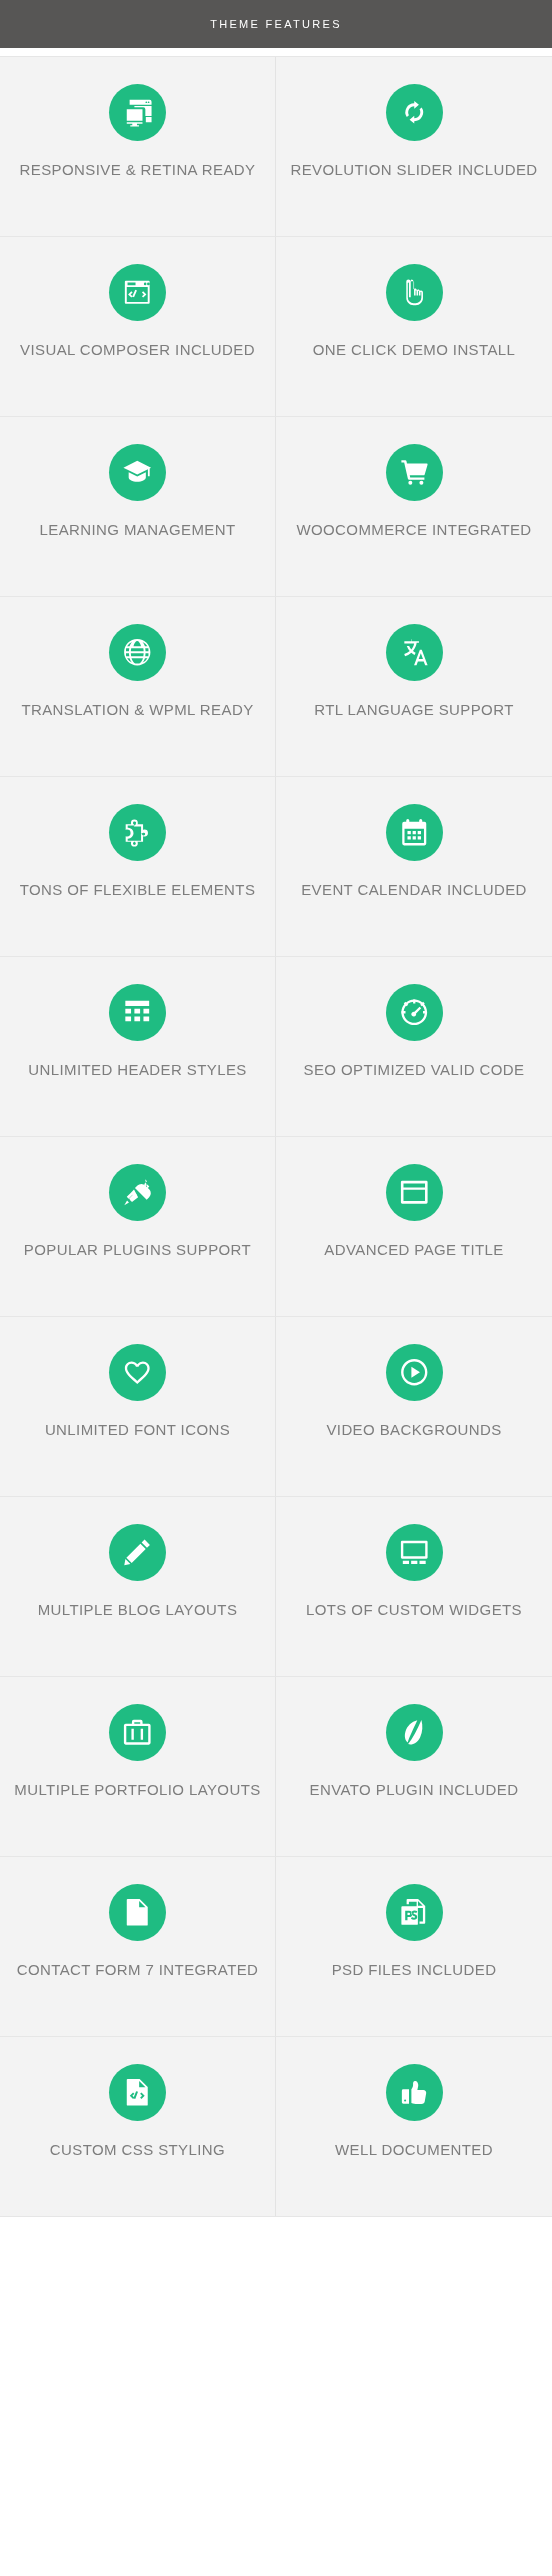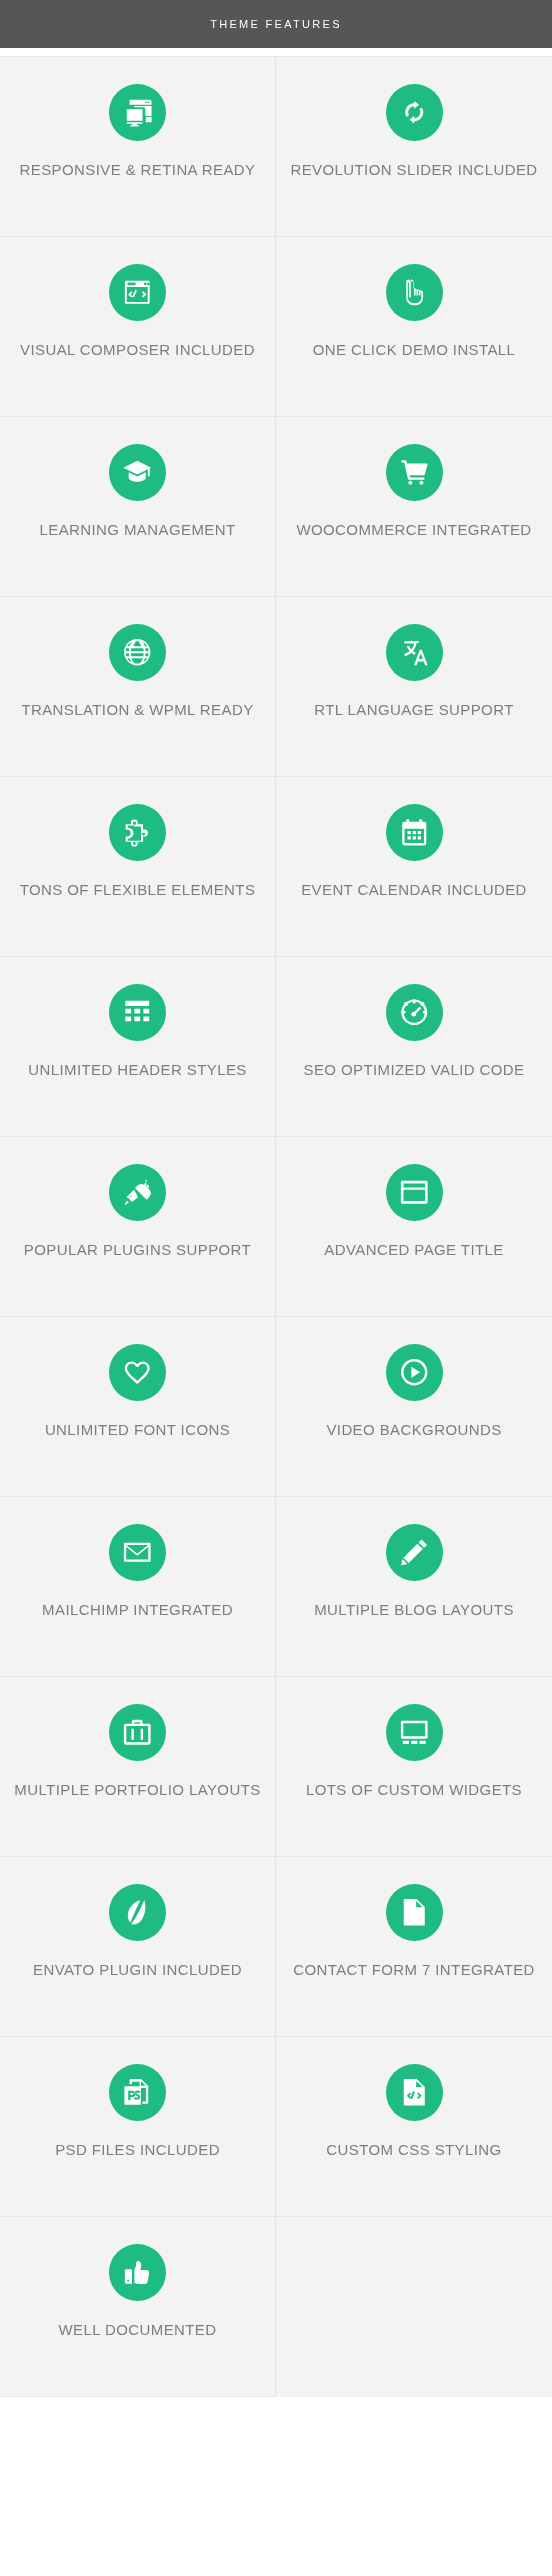--- a/index.html
+++ b/index.html
@@ -233,48 +233,40 @@
         <div class="icon-circle" style="background: rgb(31, 188, 130);">
           <svg viewBox="0 0 32 32">
             <path d="M16 2.2C8.4 2.2 2.2 8.4 2.2 16S8.4 29.8 16 29.8 29.8 23.6 29.8 16 23.6 2.2 16 2.2zm0 2.5A11.3 11.3 0 1 1 4.7 16 11.3 11.3 0 0 1 16 4.7zM13 10.2l9 5.8-9 5.8V10.2z"></path>
           </svg>
         </div>
         <div class="feature-label">VIDEO BACKGROUNDS</div>
       </div>
       <div class="feature-cell">
         <div class="icon-circle" style="background: rgb(31, 188, 130);">
           <svg viewBox="0 0 32 32">
-            <path d="M3 6h26a1 1 0 0 1 1 1v18a1 1 0 0 1-1 1H3a1 1 0 0 1-1-1V7a1 1 0 0 1 1-1zm1.6 2.5l11.4 9 11.4-9H4.6zM4.4 10.3v13.2h23.2V10.3L16 19.6 4.4 10.3z"></path>
-          </svg>
-        </div>
-        <div class="feature-label">MAILCHIMP INTEGRATED</div>
-      </div>
-      <div class="feature-cell">
-        <div class="icon-circle" style="background: rgb(31, 188, 130);">
-          <svg viewBox="0 0 32 32">
             <path d="M23.7 2.7l5.6 5.6-3.1 3.1-5.6-5.6 3.1-3.1zM19.3 7.1l5.6 5.6L10.2 27.4l-5.6-5.6L19.3 7.1zM3.6 23.2l5.2 5.2-6.4 1.2 1.2-6.4z"></path>
           </svg>
         </div>
         <div class="feature-label">MULTIPLE BLOG LAYOUTS</div>
       </div>
       <div class="feature-cell">
         <div class="icon-circle" style="background: rgb(31, 188, 130);">
           <svg viewBox="0 0 32 32">
+            <path d="M3.2 4h25.6a1.2 1.2 0 0 1 1.2 1.2v16.4a1.2 1.2 0 0 1-1.2 1.2H3.2A1.2 1.2 0 0 1 2 21.6V5.2A1.2 1.2 0 0 1 3.2 4zm1.3 2.5v13.8h23V6.5h-23zM4 24.8h6.5v3.4H4v-3.4zm8.75 0h6.5v3.4h-6.5v-3.4zm8.75 0H28v3.4h-6.5v-3.4z"></path>
+          </svg>
+        </div>
+        <div class="feature-label">LOTS OF CUSTOM WIDGETS</div>
+      </div>
+      <div class="feature-cell">
+        <div class="icon-circle" style="background: rgb(31, 188, 130);">
+          <svg viewBox="0 0 32 32">
             <path d="M12.3 3h7.4a1.9 1.9 0 0 1 1.9 1.9V7h6.5a1.9 1.9 0 0 1 1.9 1.9v18.2A1.9 1.9 0 0 1 28.1 29H3.9A1.9 1.9 0 0 1 2 27.1V8.9A1.9 1.9 0 0 1 3.9 7h6.5V4.9A1.9 1.9 0 0 1 12.3 3zm.6 2.5V7h6.2V5.5h-6.2zM4.5 9.5v17h23v-17h-23zm5.4 2.7h2.5v11.6H9.9V12.2zm9.7 0h2.5v11.6h-2.5V12.2z"></path>
           </svg>
         </div>
         <div class="feature-label">MULTIPLE PORTFOLIO LAYOUTS</div>
-      </div>
-      <div class="feature-cell">
-        <div class="icon-circle" style="background: rgb(31, 188, 130);">
-          <svg viewBox="0 0 32 32">
-            <path d="M3.2 4h25.6a1.2 1.2 0 0 1 1.2 1.2v16.4a1.2 1.2 0 0 1-1.2 1.2H3.2A1.2 1.2 0 0 1 2 21.6V5.2A1.2 1.2 0 0 1 3.2 4zm1.3 2.5v13.8h23V6.5h-23zM4 24.8h6.5v3.4H4v-3.4zm8.75 0h6.5v3.4h-6.5v-3.4zm8.75 0H28v3.4h-6.5v-3.4z"></path>
-          </svg>
-        </div>
-        <div class="feature-label">LOTS OF CUSTOM WIDGETS</div>
       </div>
       <div class="feature-cell">
         <div class="icon-circle" style="background: rgb(31, 188, 130);">
           <svg viewBox="0 0 32 32">
             <path d="M23.5 3.2c1.6 5.9 1.4 12.4-1.3 18.1-2.4 5-6.6 7.6-10.2 7.6-.9 0-1.7-.15-2.4-.45C14.4 22.2 19.2 13.6 23.5 3.2z"></path>
             <path d="M9.1 26.8c-2.9-2.5-3.7-6.9-2.3-11.6C8.5 9.4 13.2 5 19.2 3.4 15.1 12.5 10.9 20.5 9.1 26.8z"></path>
           </svg>
         </div>
         <div class="feature-label">ENVATO PLUGIN INCLUDED</div>
       </div>

